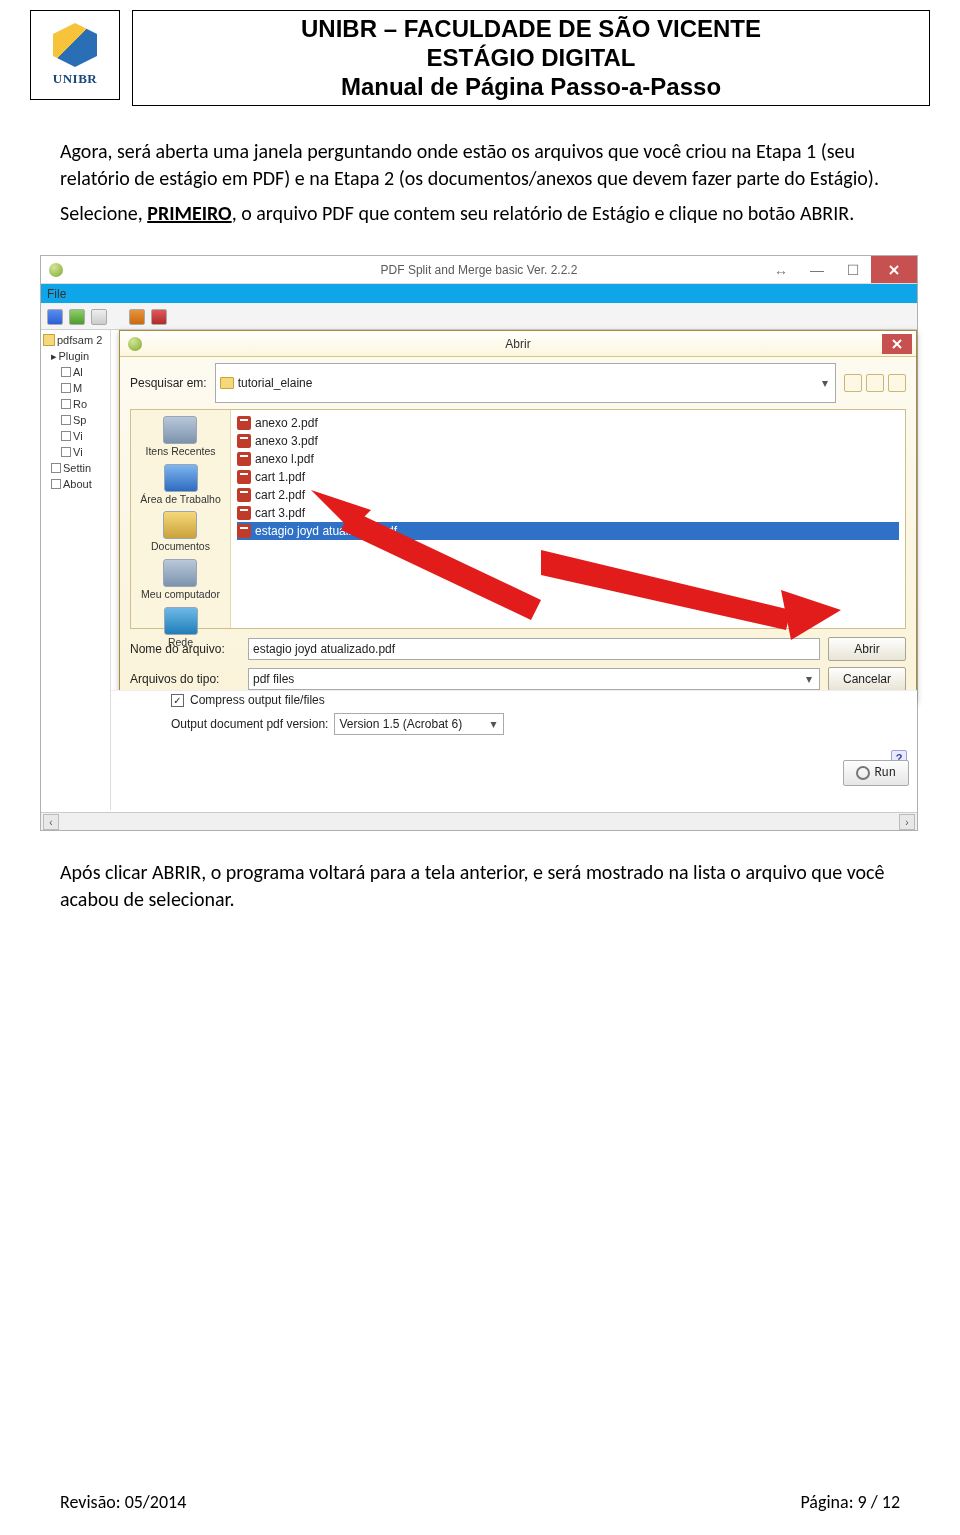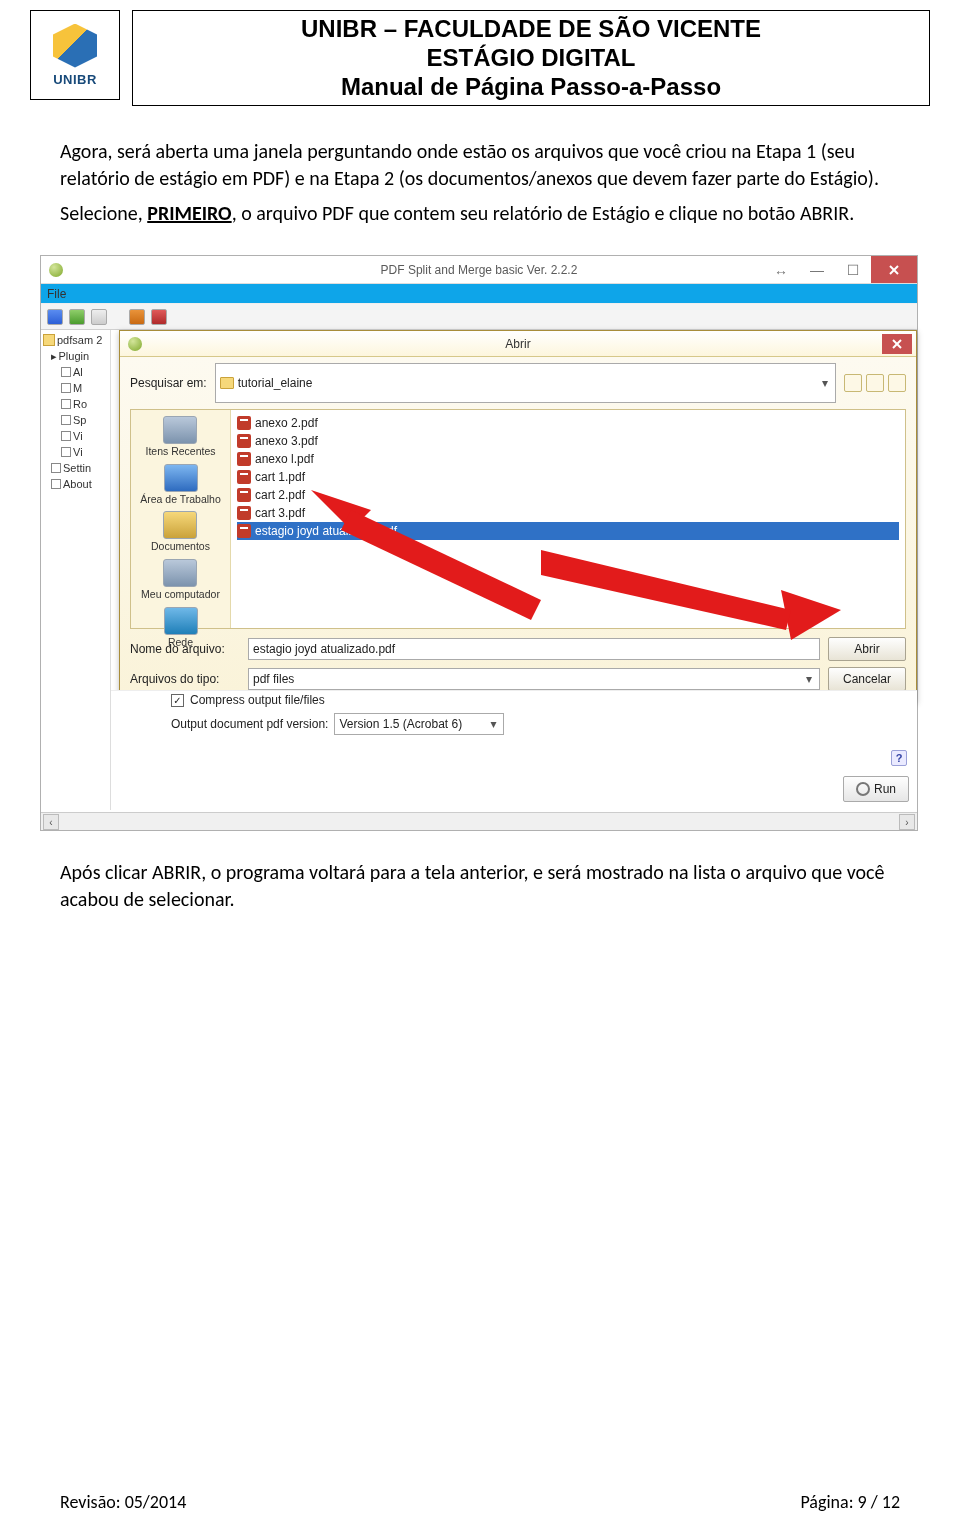--- a/index.html
+++ b/index.html
@@ -27,21 +27,21 @@
     justify-content: center;
     background: linear-gradient(#fff 38%, #fff 38%);
     position: relative;
   }
   .logo-shape {
     width: 44px; height: 44px;
     background: linear-gradient(135deg,#f7c33b 0 45%, #2a6fb5 45% 100%);
     clip-path: polygon(50% 0, 100% 25%, 100% 75%, 50% 100%, 0 75%, 0 25%);
     margin-bottom: 4px;
   }
-  .logo-text { font-family: Liberation Sans, sans-serif; font-size: 13px; font-weight: 900; letter-spacing: 0.5px; color:#184a7a;}
+  .logo-text { font-family: Liberation Serif, serif; font-size: 13px; font-weight: 900; letter-spacing: 0.5px; color:#184a7a;}
   .header-title-wrap {
     flex: 1;
     border: 1px solid #000;
     padding: 4px 8px;
     text-align: center;
   }
   .header-title-wrap div {
     font-family: Arial, sans-serif;
     font-weight: bold;
     font-size: 24px;
@@ -174,21 +174,21 @@
 
   .bottom-form { margin-top:8px; display:grid; grid-template-columns: 110px 1fr 78px; gap:6px 8px; align-items:center;}
   .txtin { height:22px; border:1px solid #aaa; background:#fff; padding:0 4px; font-size:12px; display:flex; align-items:center;}
   .dlg-btn { height:24px; border:1px solid #a9a390; background:linear-gradient(#fefefe,#e8e4d6); font-size:12px; display:flex;align-items:center;justify-content:center; border-radius:2px;}
   .combo2 { height:22px; border:1px solid #aaa; background:#fff; padding:0 4px; font-size:12px; display:flex; align-items:center; position:relative;}
   .combo2 .drop{position:absolute;right:2px;top:2px;bottom:2px;width:16px;display:flex;align-items:center;justify-content:center;color:#555;}
   .chkline{display:flex;align-items:center;gap:6px; margin:2px 0 6px 60px;}
   .chkbox{width:13px;height:13px;border:1px solid #666;background:#fff;display:flex;align-items:center;justify-content:center;font-size:10px;}
   .verline{display:flex;align-items:center;gap:6px;margin-left:60px;}
   .help-q{position:absolute;right:10px;bottom:44px;width:16px;height:16px;background:#eaeaff;border:1px solid #9aa0d8;color:#3242a4;font-weight:bold;font-size:11px;display:flex;align-items:center;justify-content:center;border-radius:2px;}
-  .run-row{position:absolute;right:8px;bottom:8px;display:flex;align-items:center;gap:4px;}
+  .run-row{position:absolute;right:8px;bottom:24px;display:flex;align-items:center;gap:4px;font-family:Liberation Mono, monospace;}
   .run-btn{height:26px;padding:0 12px;border:1px solid #aaa;background:linear-gradient(#fefefe,#e6e6e6);display:flex;align-items:center;gap:4px;border-radius:2px;font-size:12px;}
   .gear{width:14px;height:14px;border:2px solid #777;border-radius:50%;position:relative;}
 
   
   .arrow { position:absolute; pointer-events:none; }
   .arrow svg { display:block; }
 
   .post-text {
     padding: 28px 60px 0 60px;
     font-size: 20px;

